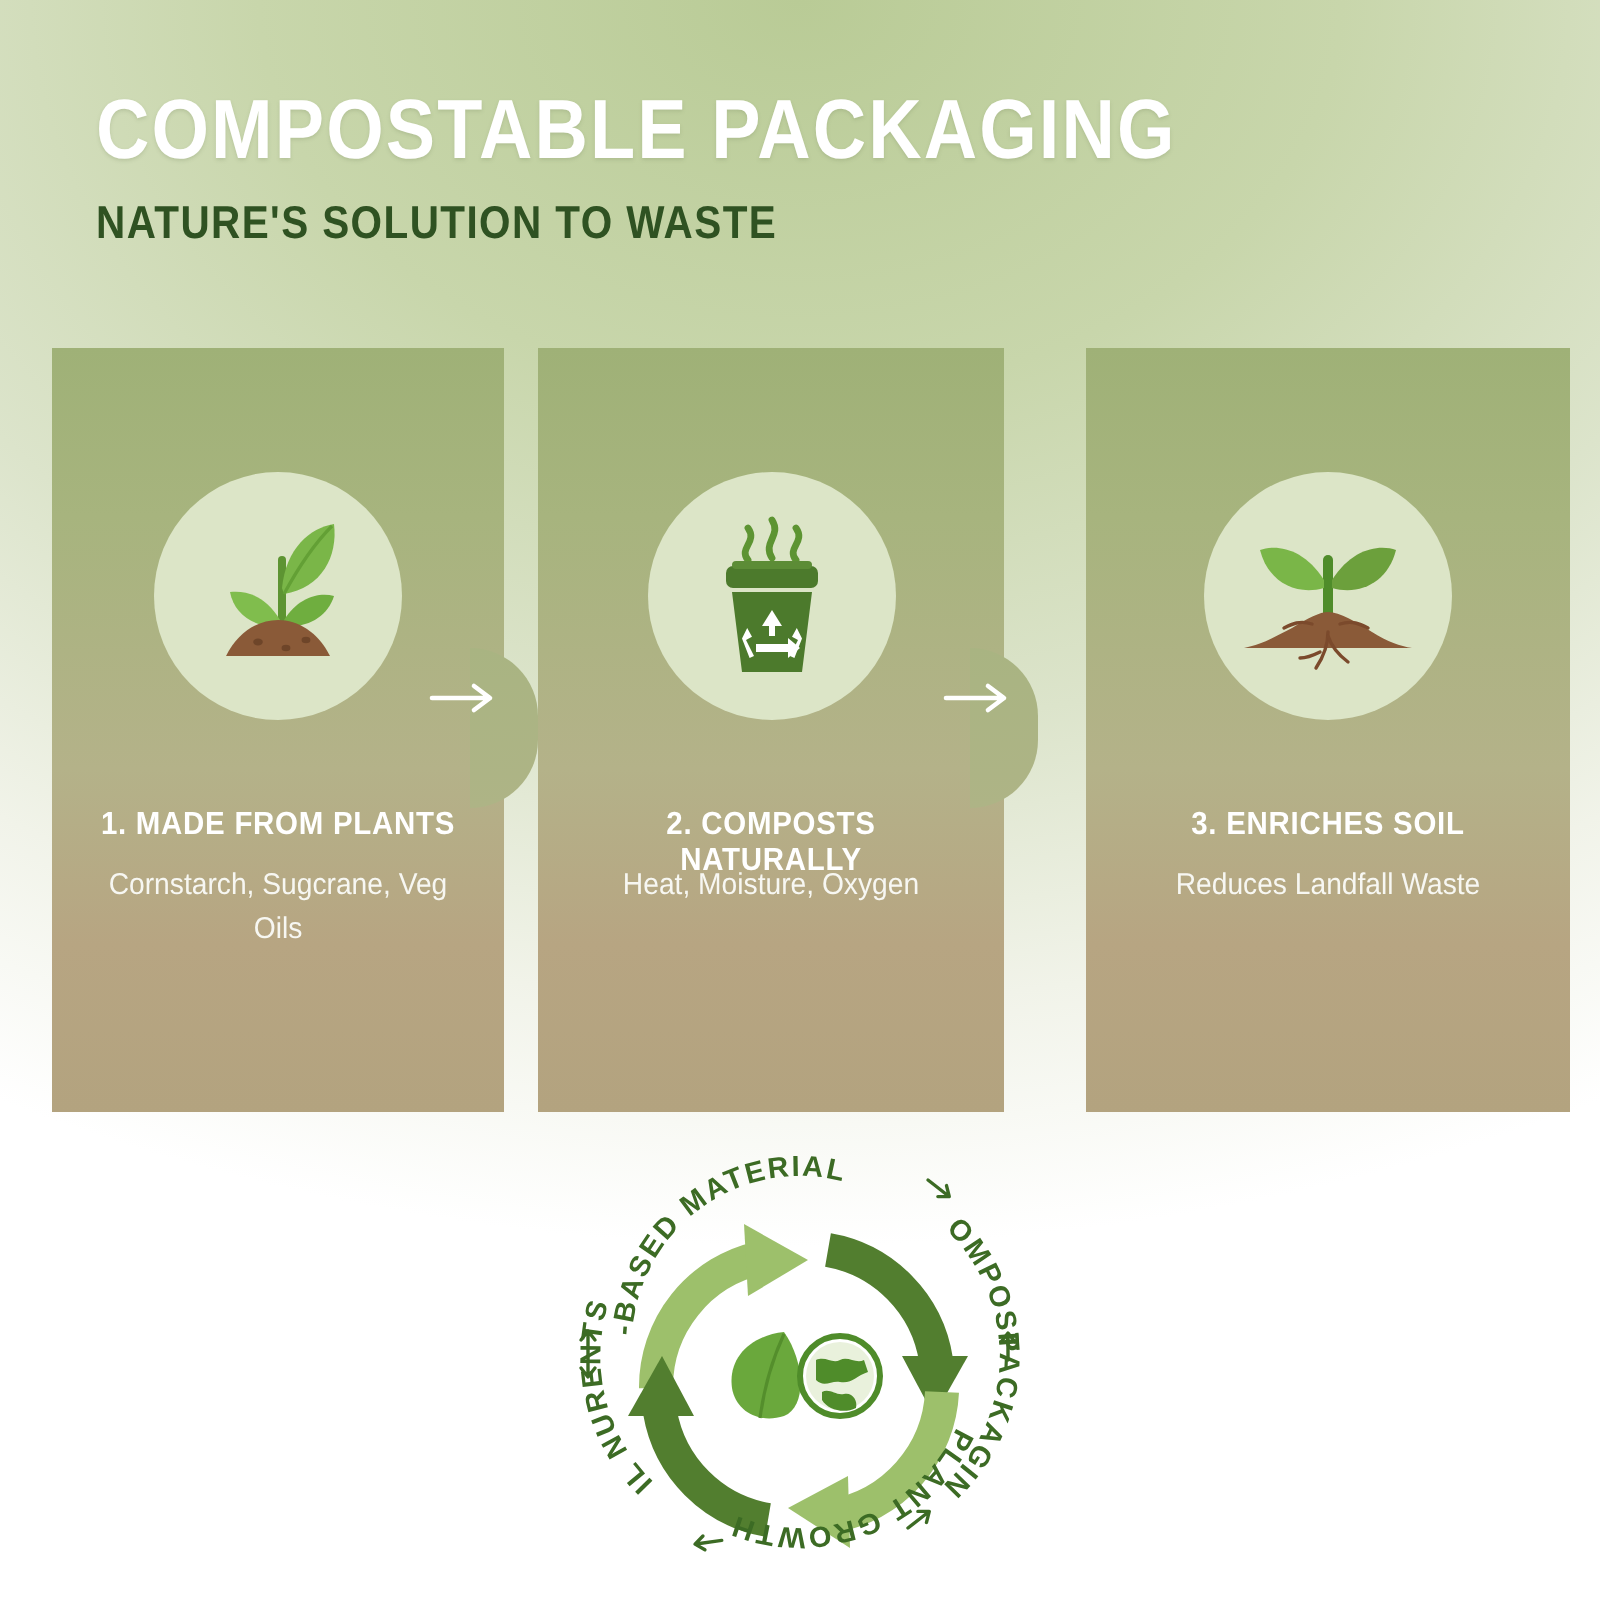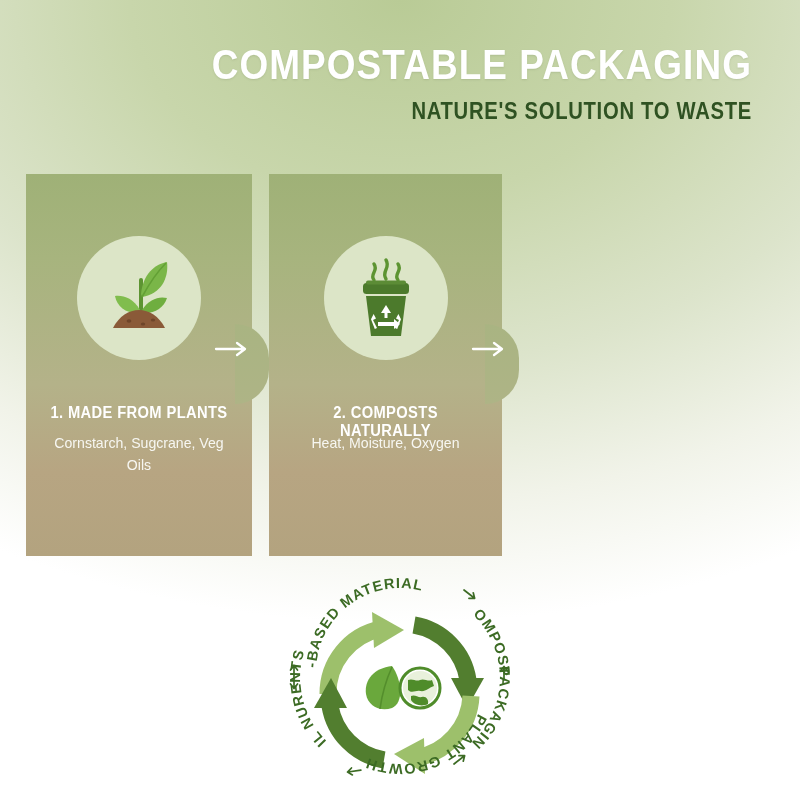--- a/index.html
+++ b/index.html
@@ -9,21 +9,21 @@
     background:#ffffff;
   }
   #stage{
     position:relative;width:800px;height:800px;overflow:hidden;
     background:
       radial-gradient(130% 95% at 50% 0%, #b9cb96 0%, #c8d6ab 26%, #dce4cb 48%, #f1f3e9 66%, #ffffff 82%),
       linear-gradient(180deg,#d9e1c6 0%,#ffffff 70%);
   }
 
   
-  .header{position:absolute;left:0;top:44px;width:800px;text-align:right;}
+  .header{position:absolute;left:0;top:44px;width:800px;text-align:left;}
   .title{
     font-family:"Liberation Sans Narrow","Liberation Sans",sans-serif;
     font-weight:700;font-size:42px;letter-spacing:1.2px;color:#ffffff;
     transform:scaleX(.88);transform-origin:50% 50%;
     line-height:1;margin:0;
     text-shadow:0 1px 2px rgba(120,135,95,.25);
   }
   .subtitle{
     font-family:"Liberation Sans Narrow","Liberation Sans",sans-serif;
     font-weight:700;font-size:23px;letter-spacing:.8px;color:#2f5222;
@@ -130,20 +130,41 @@
               <path d="M40 72 L56 72 L56 76 L40 76 Z"></path>
               <path d="M56 69 L62 74 L56 79 Z"></path>
             </g>
           </svg>
         </div>
       </div>
       <div class="card-head">2. COMPOSTS NATURALLY</div>
       <div class="card-body">Heat, Moisture, Oxygen</div>
     </div>
 
+    <div class="card c3">
+      <div class="icon-wrap">
+        <div class="icon-circle">
+          <svg width="104" height="104" viewBox="0 0 104 104">
+            <path d="M52 70 L52 34" stroke="#4f8c2a" stroke-width="5" fill="none" stroke-linecap="round"></path>
+            <path d="M50 44 C40 28 26 26 18 29 C22 45 36 52 50 48 Z" fill="#7ab648"></path>
+            <path d="M54 44 C64 28 78 26 86 29 C82 45 68 52 54 48 Z" fill="#6ca03c"></path>
+            <path d="M10 78 C20 76 26 72 34 68 C42 63 48 60 52 60 C58 60 66 65 74 70 C82 75 88 77 94 78 Z" fill="#8a5a38"></path>
+            <g stroke="#7b4a2c" stroke-width="1.7" fill="none" stroke-linecap="round">
+              <path d="M52 70 C52 76 50 82 46 88"></path>
+              <path d="M52 72 C54 78 58 82 62 85"></path>
+              <path d="M48 80 C44 82 41 83 38 83"></path>
+              <path d="M44 66 C38 64 34 66 30 68"></path>
+              <path d="M58 66 C64 64 68 66 72 68"></path>
+            </g>
+          </svg>
+        </div>
+      </div>
+      <div class="card-head">3. ENRICHES SOIL</div>
+      <div class="card-body">Reduces Landfall Waste</div>
+    </div>
   </div>
 
   <div class="step-arrow a1">
     <svg width="38" height="16" viewBox="0 0 38 16">
       <path d="M2 8 L30 8 M23 2 L31 8 L23 14" stroke="#ffffff" stroke-width="2.3" fill="none" stroke-linecap="round" stroke-linejoin="round"></path>
     </svg>
   </div>
   <div class="step-arrow a2">
     <svg width="38" height="16" viewBox="0 0 38 16">
       <path d="M2 8 L30 8 M23 2 L31 8 L23 14" stroke="#ffffff" stroke-width="2.3" fill="none" stroke-linecap="round" stroke-linejoin="round"></path>

